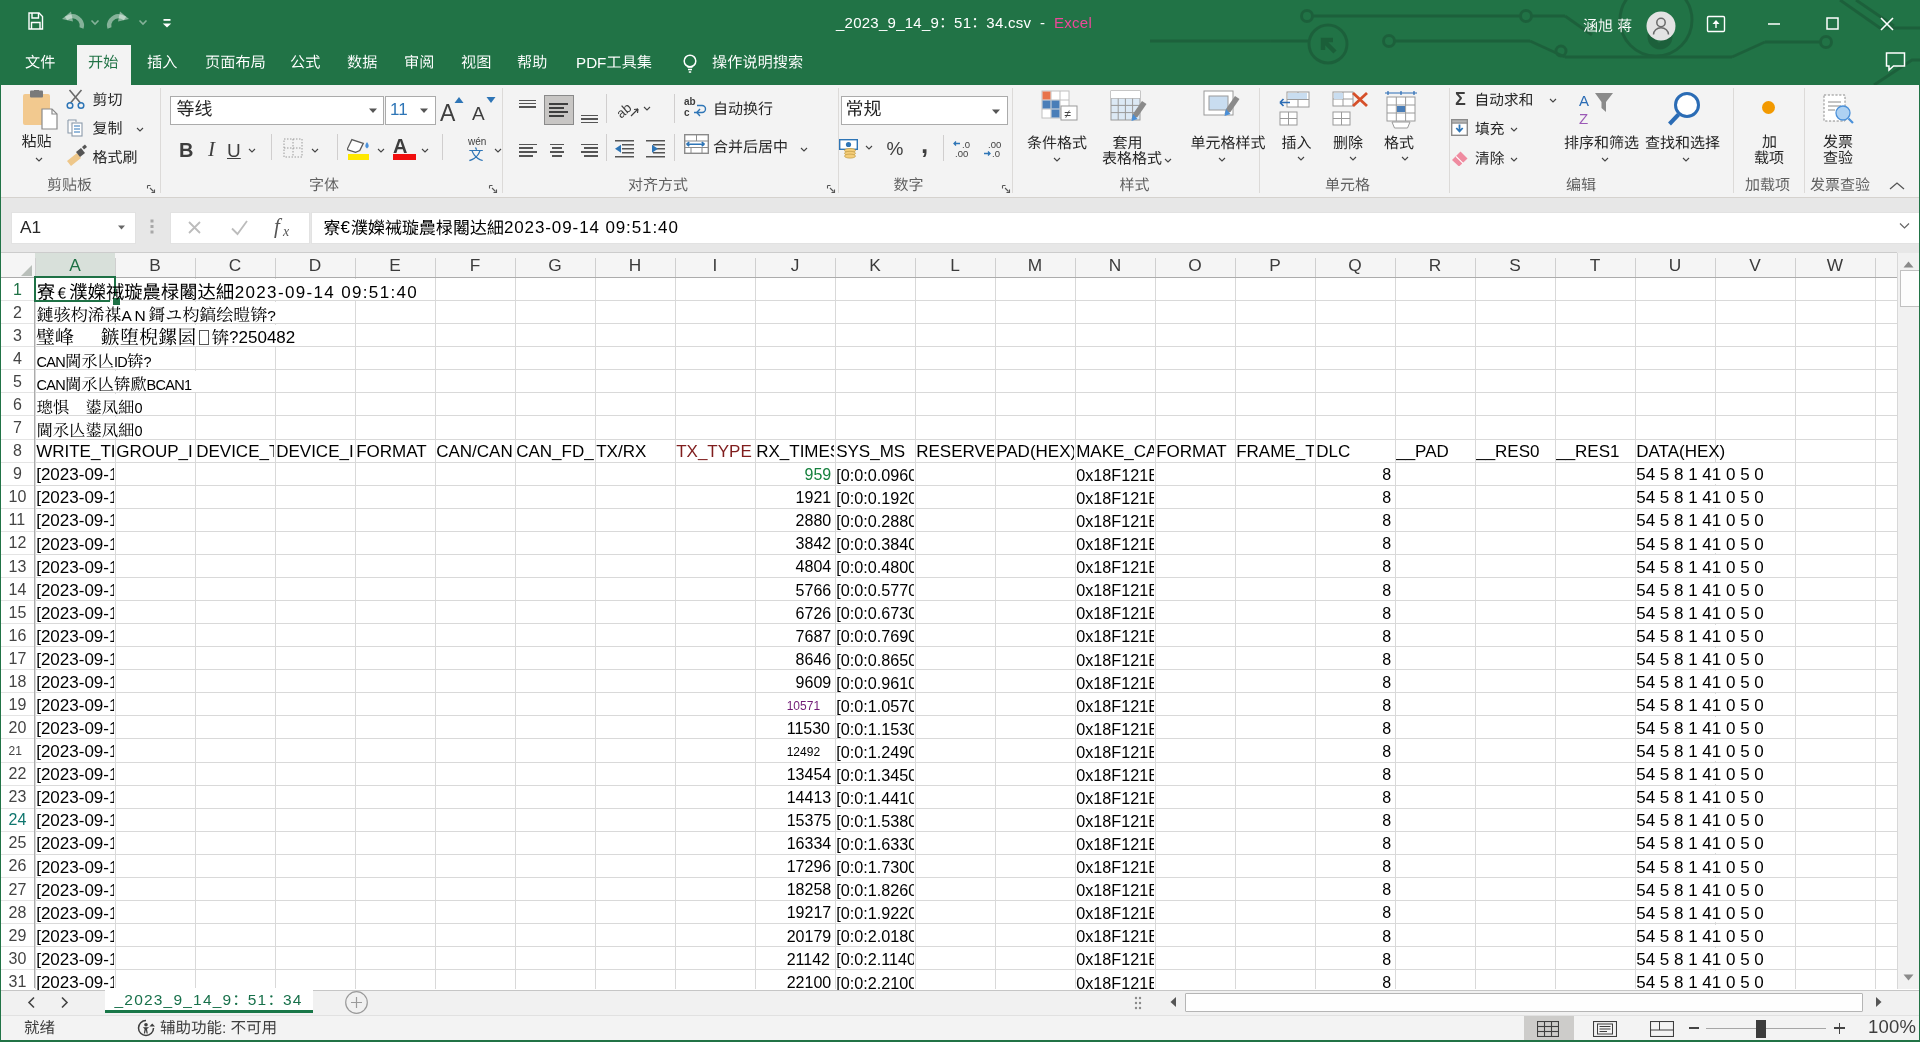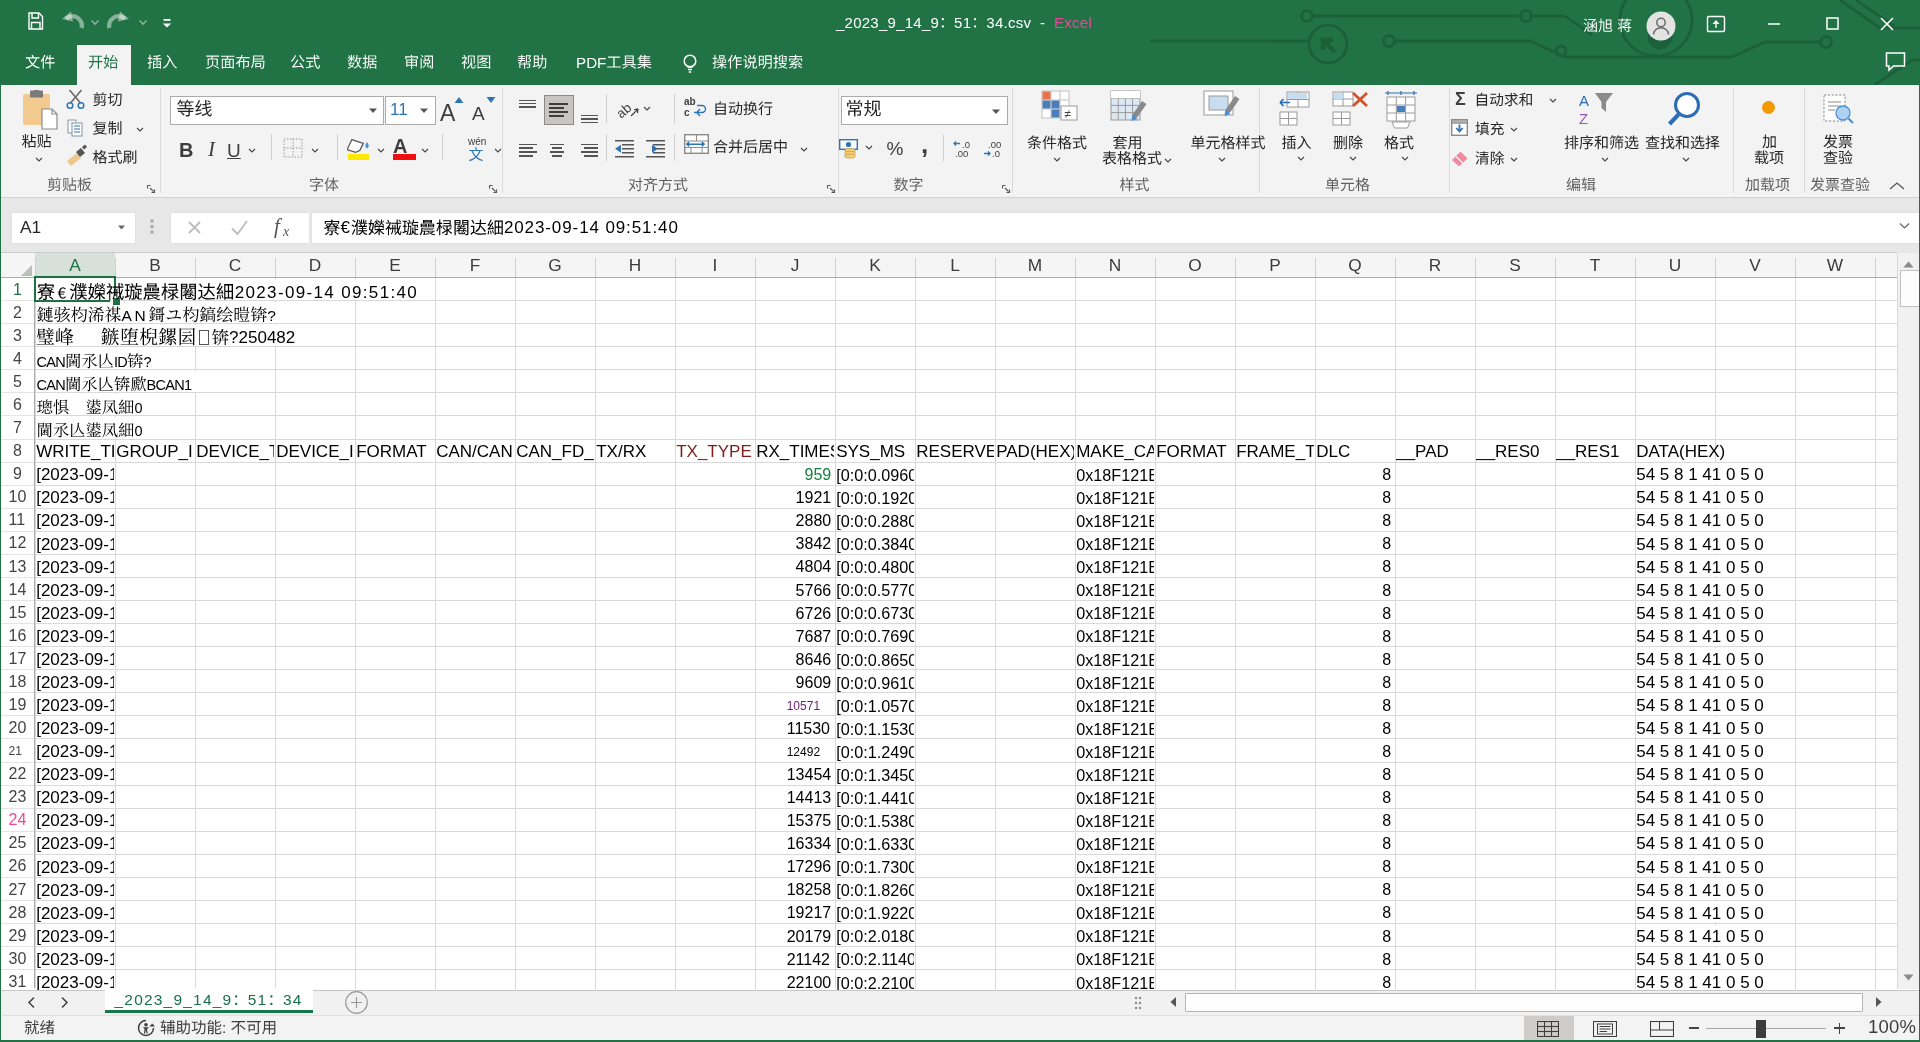--- a/index.html
+++ b/index.html
@@ -622,21 +622,21 @@
 <span style="position:absolute;left:8.6px;top:696.9px;font-size:16.0px;line-height:16.0px;color:#444;white-space:pre">19</span>
 <div style="position:absolute;left:0.0px;top:715.3px;width:34.0px;height:1.0px;background:#e4e4e4"></div>
 <span style="position:absolute;left:8.6px;top:720.0px;font-size:16.0px;line-height:16.0px;color:#444;white-space:pre">20</span>
 <div style="position:absolute;left:0.0px;top:738.4px;width:34.0px;height:1.0px;background:#e4e4e4"></div>
 <span style="position:absolute;left:8.6px;top:743.1px;font-size:12px;line-height:16.0px;color:#444;white-space:pre">21</span>
 <div style="position:absolute;left:0.0px;top:761.5px;width:34.0px;height:1.0px;background:#e4e4e4"></div>
 <span style="position:absolute;left:8.6px;top:766.1px;font-size:16.0px;line-height:16.0px;color:#444;white-space:pre">22</span>
 <div style="position:absolute;left:0.0px;top:784.5px;width:34.0px;height:1.0px;background:#e4e4e4"></div>
 <span style="position:absolute;left:8.6px;top:789.2px;font-size:16.0px;line-height:16.0px;color:#444;white-space:pre">23</span>
 <div style="position:absolute;left:0.0px;top:807.6px;width:34.0px;height:1.0px;background:#e4e4e4"></div>
-<span style="position:absolute;left:8.6px;top:812.3px;font-size:16.0px;line-height:16.0px;color:#ec4899;white-space:pre">24</span>
+<span style="position:absolute;left:8.6px;top:812.3px;font-size:16.0px;line-height:16.0px;color:#0f766e;white-space:pre">24</span>
 <div style="position:absolute;left:0.0px;top:830.7px;width:34.0px;height:1.0px;background:#e4e4e4"></div>
 <span style="position:absolute;left:8.6px;top:835.3px;font-size:16.0px;line-height:16.0px;color:#444;white-space:pre">25</span>
 <div style="position:absolute;left:0.0px;top:853.8px;width:34.0px;height:1.0px;background:#e4e4e4"></div>
 <span style="position:absolute;left:8.6px;top:858.4px;font-size:16.0px;line-height:16.0px;color:#444;white-space:pre">26</span>
 <div style="position:absolute;left:0.0px;top:876.8px;width:34.0px;height:1.0px;background:#e4e4e4"></div>
 <span style="position:absolute;left:8.6px;top:881.5px;font-size:16.0px;line-height:16.0px;color:#444;white-space:pre">27</span>
 <div style="position:absolute;left:0.0px;top:899.9px;width:34.0px;height:1.0px;background:#e4e4e4"></div>
 <span style="position:absolute;left:8.6px;top:904.5px;font-size:16.0px;line-height:16.0px;color:#444;white-space:pre">28</span>
 <div style="position:absolute;left:0.0px;top:923.0px;width:34.0px;height:1.0px;background:#e4e4e4"></div>
 <span style="position:absolute;left:8.6px;top:927.6px;font-size:16.0px;line-height:16.0px;color:#444;white-space:pre">29</span>

